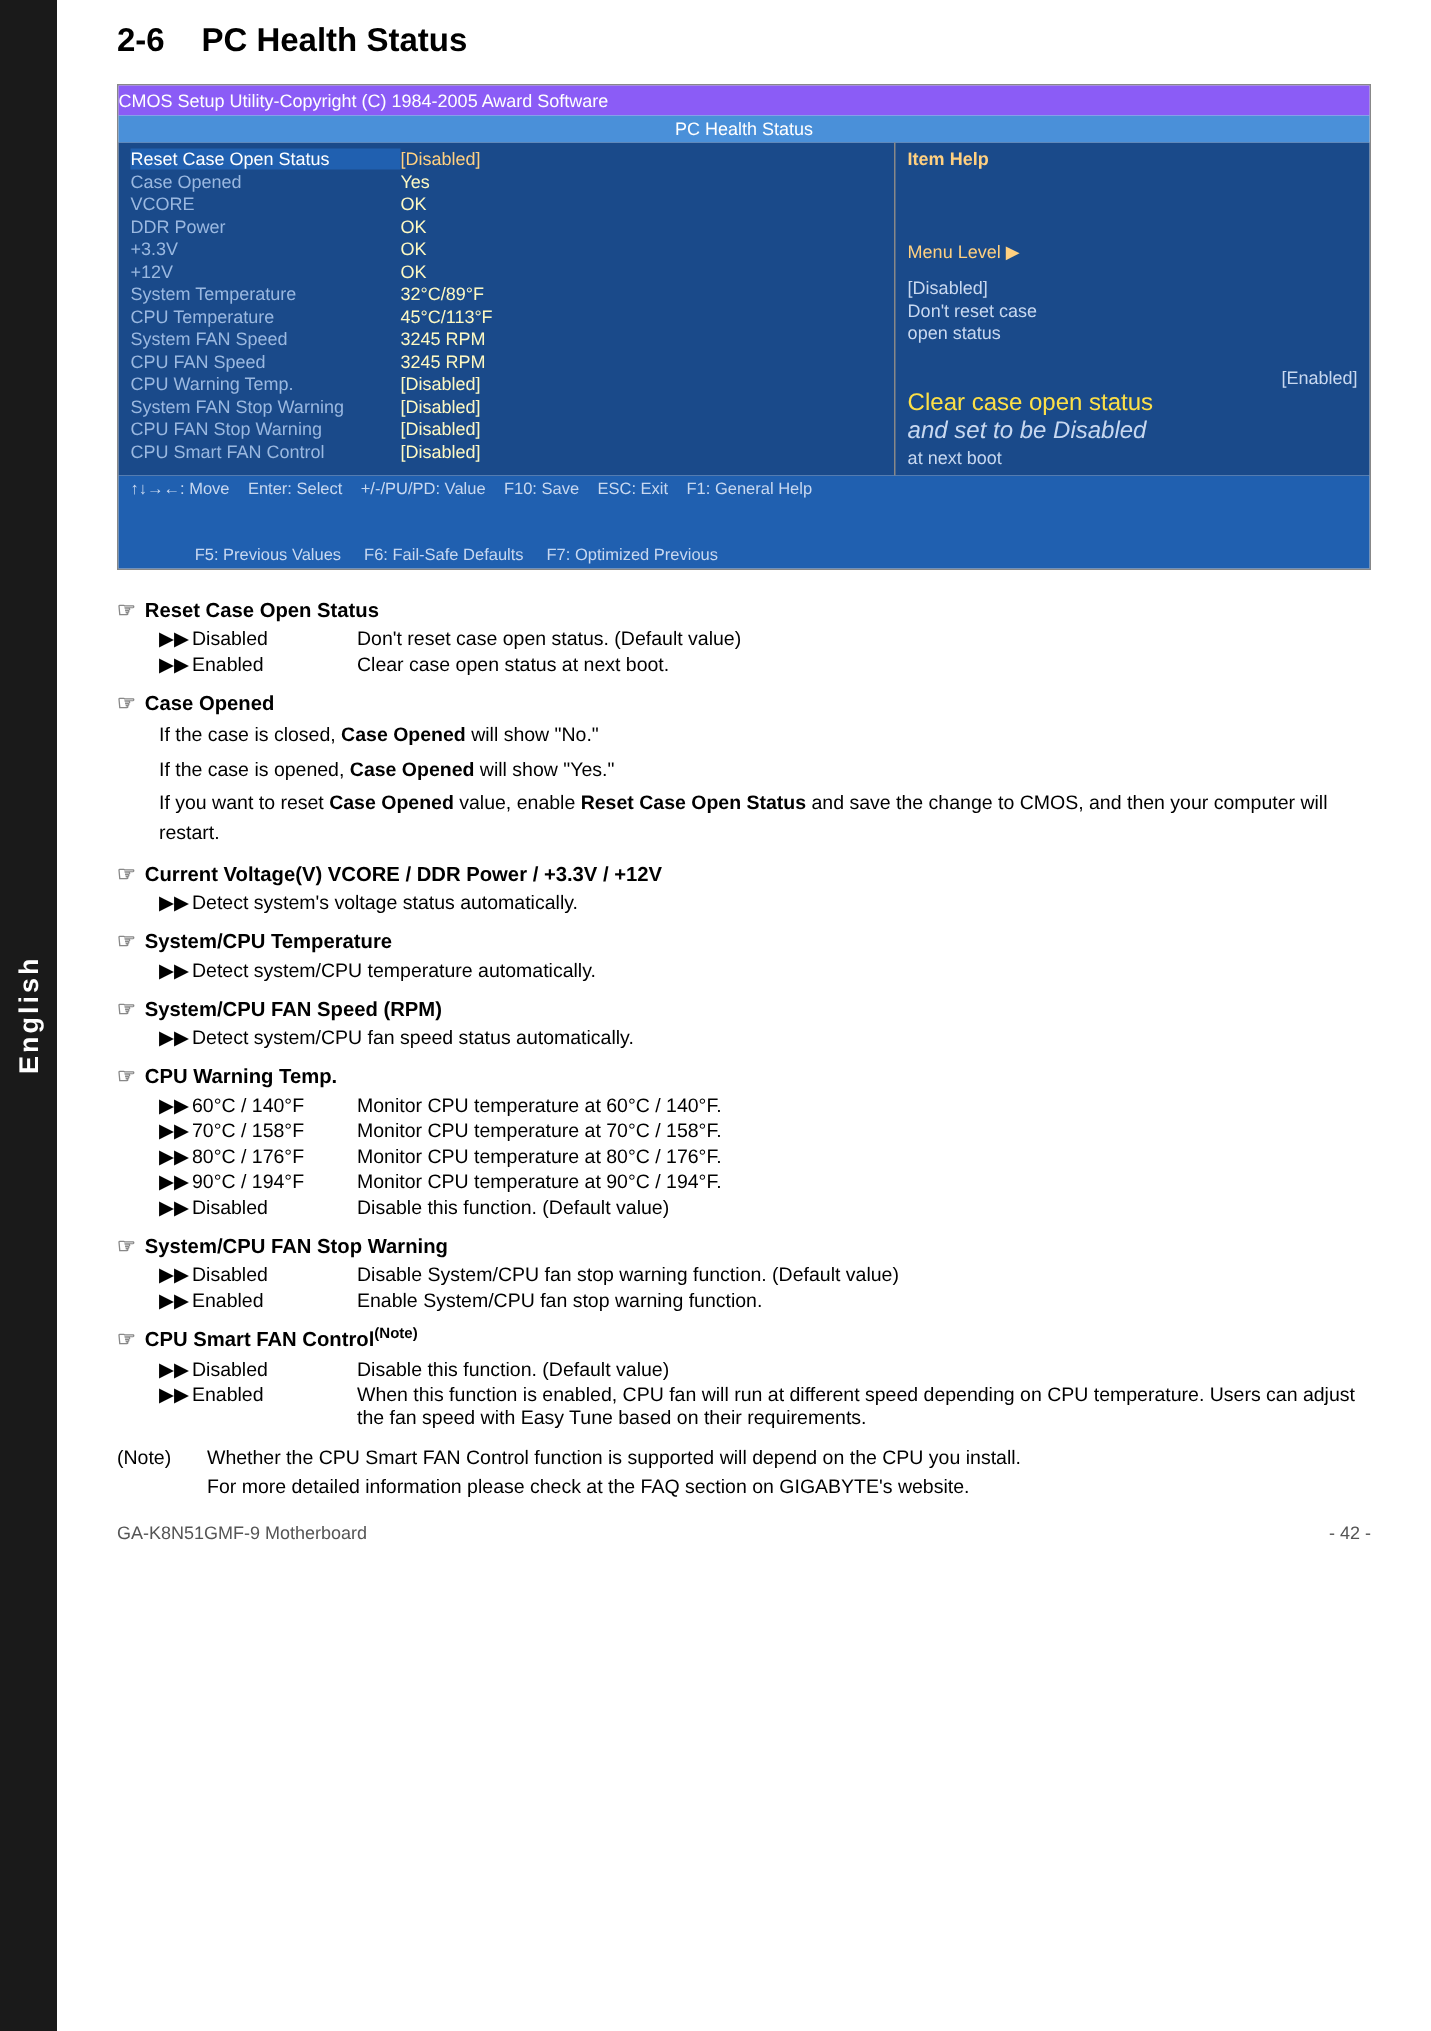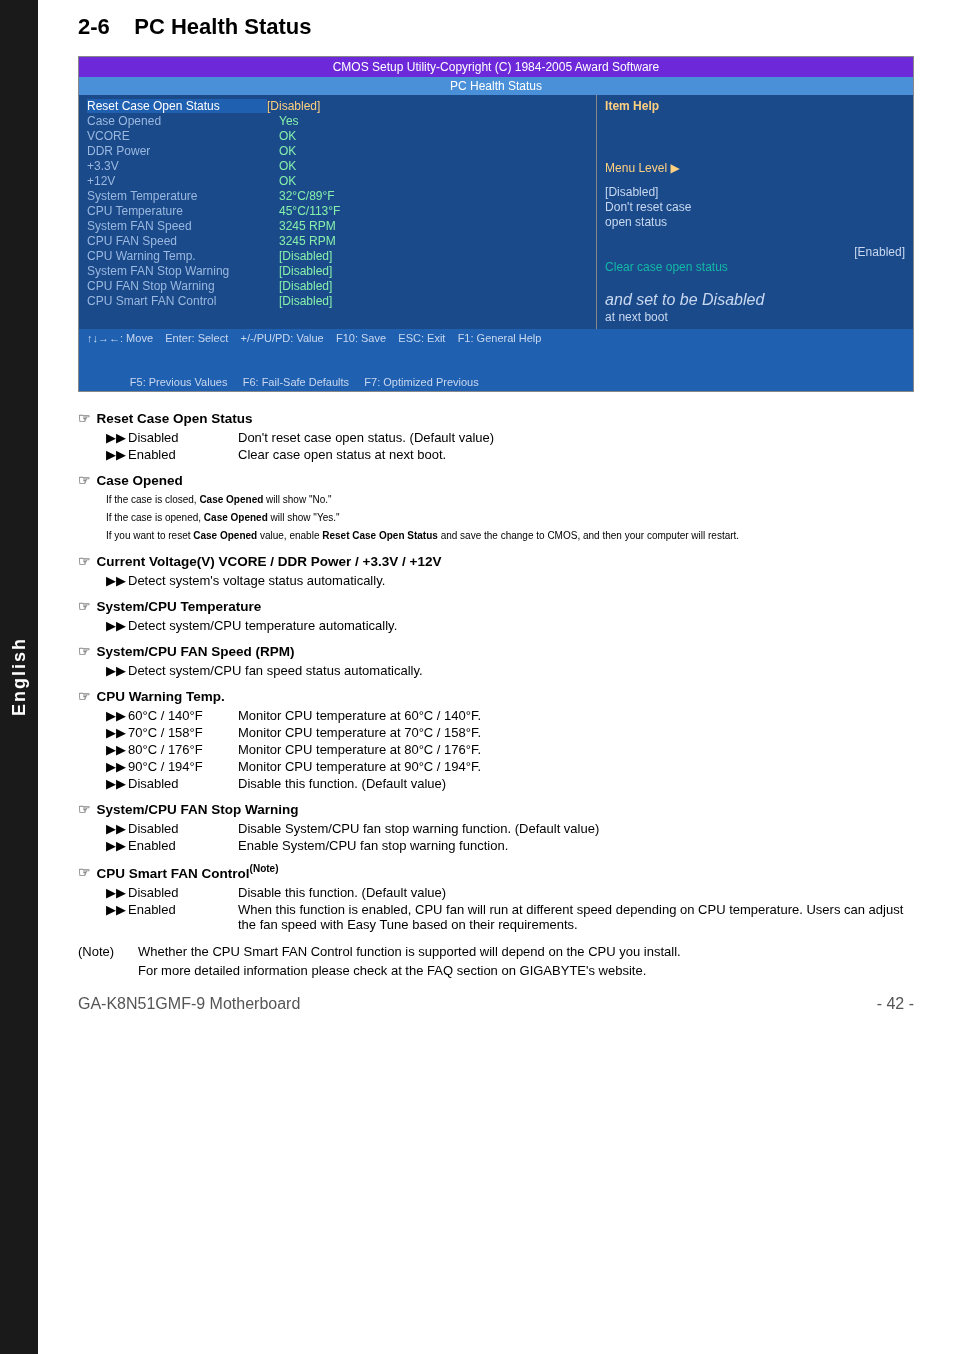--- a/index.html
+++ b/index.html
@@ -41,23 +41,22 @@
       margin-bottom: 16px;
       color: #000;
     }
     
     .bios-container {
       border: 1px solid #888;
       width: 100%;
       margin-bottom: 18px;
     }
     .bios-title-row {
-      background: #6d28d9;
+      background: #8b5cf6;
       color: #fff;
-      text-align: center;
       font-size: 12px;
       padding: 3px 0;
     }
     .bios-subtitle-row {
       background: #4a90d9;
       color: #fff;
       text-align: center;
       font-size: 12px;
       padding: 2px 0;
     }
@@ -91,22 +90,21 @@
       color: #9ab8e0;
     }
     .bios-item-name.highlight {
       color: #fff;
       background: #2060b0;
     }
     .bios-item-value {
       color: #ffd080;
     }
     .bios-item-value.normal {
-      color: #86efac;
-      margin-left: 12px;
+      color: #fef9c3;
     }
     .bios-help-title {
       color: #ffd080;
       margin-bottom: 4px;
       font-weight: bold;
     }
     .bios-footer {
       background: #2060b0;
       color: #c8d8f0;
       font-size: 11px;
@@ -152,35 +150,35 @@
     .sub-label {
       min-width: 110px;
       font-weight: normal;
     }
     .sub-desc {
       flex: 1;
     }
     p.body-text {
       margin-left: 28px;
       margin-bottom: 3px;
-      font-size: 10px;
+      font-size: 13px;
       line-height: 1.5;
     }
     .note-row {
       display: flex;
       margin-top: 10px;
       font-size: 13px;
       line-height: 1.5;
     }
     .note-label {
       min-width: 60px;
       font-weight: normal;
     }
     .bottom-label {
-      font-size: 16px;
+      font-size: 12px;
       color: #555;
       margin-top: 14px;
       display: flex;
       justify-content: space-between;
     }
   </style>
 </head>
 <body>
 
 <div class="sidebar">
@@ -261,21 +259,21 @@
       </div>
       <div class="bios-right">
         <div class="bios-help-title">Item Help</div>
         <div style="margin-bottom:10px; color:#ffd080;margin-top:48px;">Menu Level  ▶</div>
         <div id="bios-help-lines">
             <div style="font-size: 12px; color: rgb(200, 216, 240); margin-bottom: 1px;">[Disabled]</div>
             <div style="font-size: 12px; color: rgb(200, 216, 240); margin-bottom: 1px;">Don't reset case</div>
             <div style="font-size: 12px; color: rgb(200, 216, 240); margin-bottom: 16px;">open status</div>
             <div style="font-size: 12px; color: rgb(200, 216, 240); margin-bottom: 1px;"></div>
             <div style="font-size: 12px; color: rgb(200, 216, 240); margin-bottom: 1px; text-align: right;">[Enabled]</div>
-            <div style="font-size: 12px; color: #14b8a6; margin-bottom: 17px;">Clear case open status</div>
+            <div style="font-size: 16px; color: #fde047; margin-bottom: 1px;">Clear case open status</div>
             <div style="font-size: 16px; color: rgb(200, 216, 240); margin-bottom: 1px; font-style: italic;">and set to be Disabled</div>
             <div style="font-size: 12px; color: rgb(200, 216, 240); margin-bottom: 1px;">at next boot</div>
           </div>
       </div>
     </div>
     <div class="bios-footer">
       <div>
         <span>↑↓→←: Move</span>&nbsp;&nbsp;&nbsp;
         <span>Enter: Select</span>&nbsp;&nbsp;&nbsp;
         <span>+/-/PU/PD: Value</span>&nbsp;&nbsp;&nbsp;

